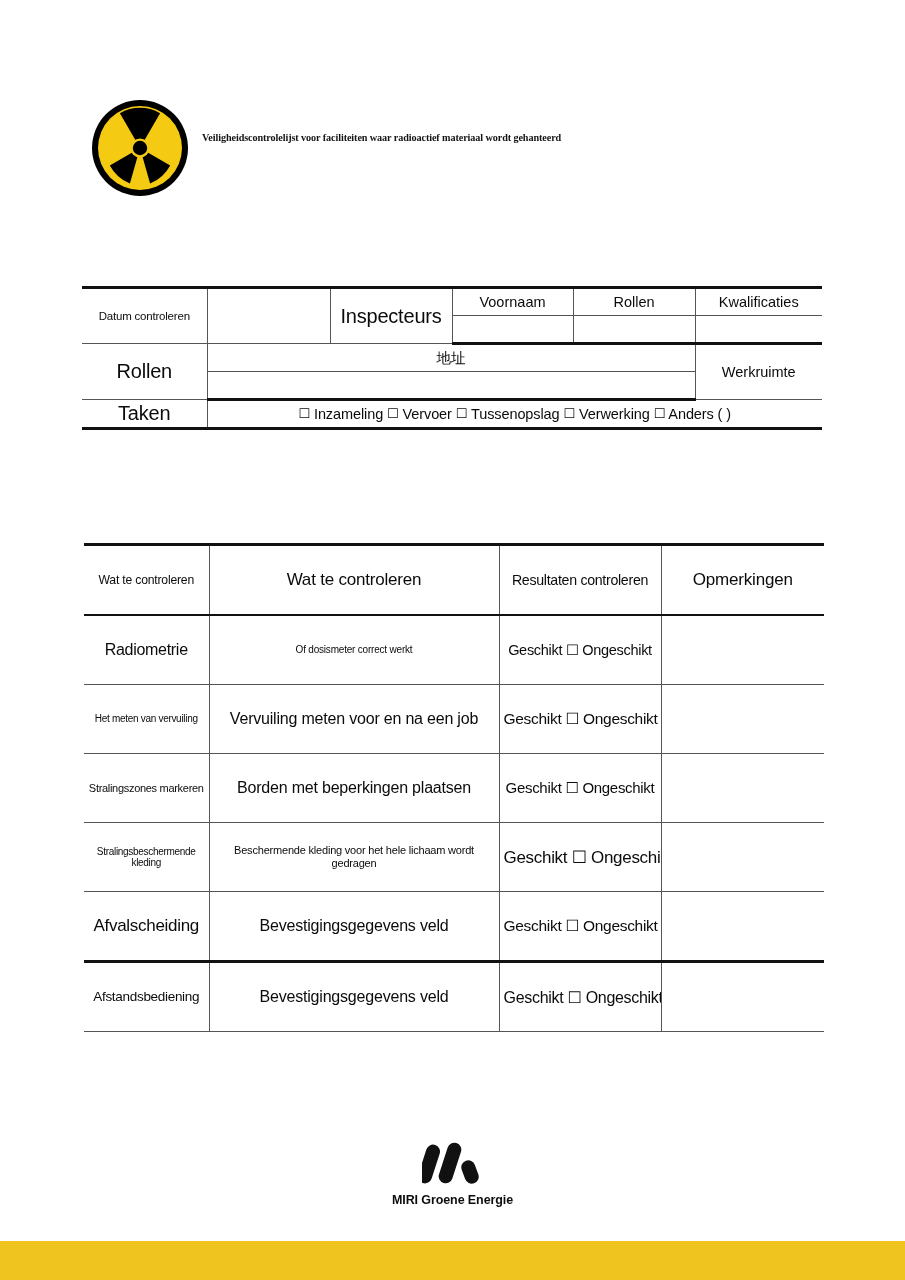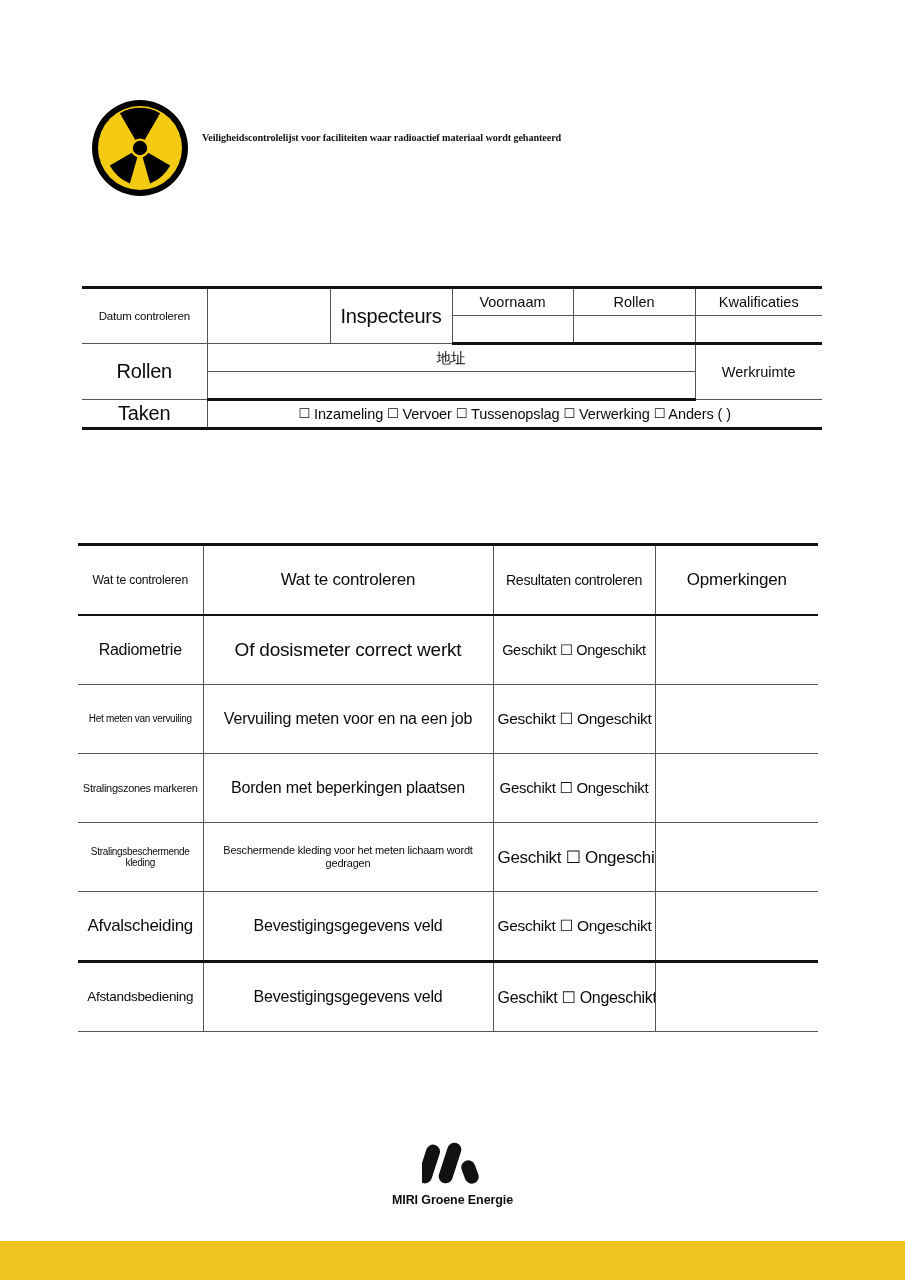--- a/index.html
+++ b/index.html
@@ -102,21 +102,21 @@
     display: inline-block;
     font-family: "DejaVu Sans", sans-serif;
     font-size: 13px;
     line-height: 1;
     position: relative;
     top: -1px;
   }
 
   
   #checklist-table {
-    left: 78px;
+    left: 84px;
     top: 543px;
     width: 740px;
   }
   #checklist-table td {
     height: 68px;
   }
   .hdr-row td { height: 70px; }
   .hdr-sm {
     font-size: 12.2px;
     font-weight: 700;
@@ -269,21 +269,21 @@
   <tbody>
     <tr class="hdr-row">
       <td class="edge-top dark-line no-left hdr-sm">Wat te controleren</td>
       <td class="edge-top dark-line hdr-lg">Wat te controleren</td>
       <td class="edge-top dark-line hdr-md">Resultaten controleren</td>
       <td class="edge-top dark-line no-right hdr-lg">Opmerkingen</td>
     </tr>
 
     <tr>
       <td class="no-left item-name" style="font-size:16px">Radiometrie</td>
-      <td class="item-desc" style="font-size:19px">Of dosismeter correct werkt</td>
+      <td class="item-desc" style="font-size:10px">Of dosismeter correct werkt</td>
       <td class="item-result" style="font-size:14.5px">Geschikt ☐ Ongeschikt</td>
       <td class="no-right remarks-cell"></td>
     </tr>
 
     <tr>
       <td class="no-left item-name" style="font-size:10px">Het meten van vervuiling</td>
       <td class="item-desc" style="font-size:16px">Vervuiling meten voor en na een job</td>
       <td class="item-result" style="font-size:15.5px">Geschikt ☐ Ongeschikt</td>
       <td class="no-right remarks-cell"></td>
     </tr>
@@ -291,21 +291,21 @@
     <tr>
       <td class="no-left item-name" style="font-size:11px">Stralingszones markeren</td>
       <td class="item-desc" style="font-size:16px">Borden met beperkingen plaatsen</td>
       <td class="item-result" style="font-size:15px">Geschikt ☐ Ongeschikt</td>
       <td class="no-right remarks-cell"></td>
     </tr>
 
 
     <tr>
       <td class="no-left item-name" style="font-size:10px">Stralingsbeschermende kleding</td>
-      <td class="item-desc" style="font-size:11px">Beschermende kleding voor het meten lichaam wordt gedragen</td>
+      <td class="item-desc" style="font-size:11px">Beschermende kleding voor het hele lichaam wordt gedragen</td>
       <td class="item-result" style="font-size:17px">Geschikt ☐ Ongeschikt</td>
       <td class="no-right remarks-cell"></td>
     </tr>
 
     <tr>
       <td class="no-left item-name edge-bot" style="font-size:17px">Afvalscheiding</td>
       <td class="item-desc edge-bot" style="font-size:16px">Bevestigingsgegevens veld</td>
       <td class="item-result edge-bot" style="font-size:15.5px">Geschikt ☐ Ongeschikt</td>
       <td class="no-right remarks-cell edge-bot"></td>
     </tr>

